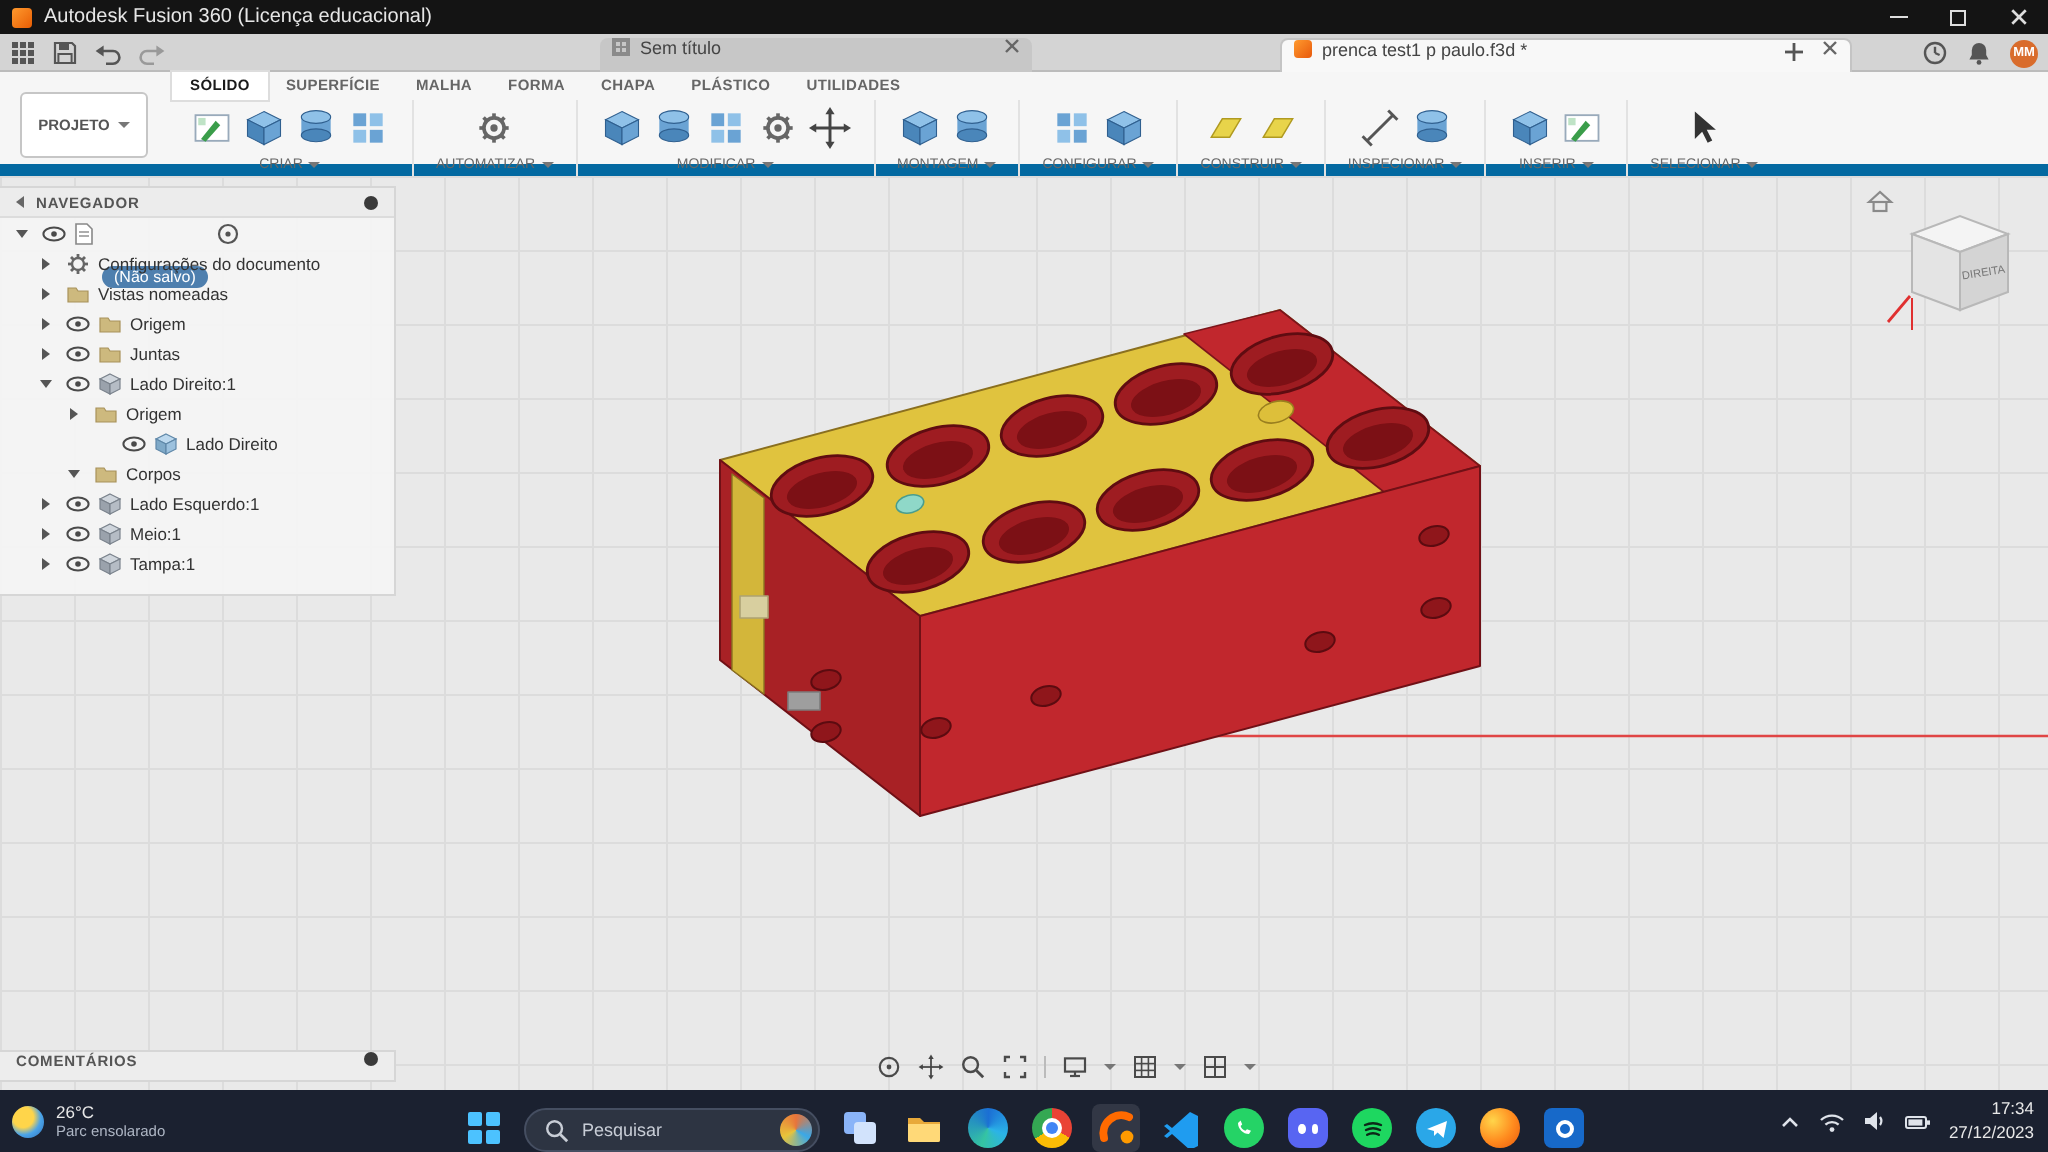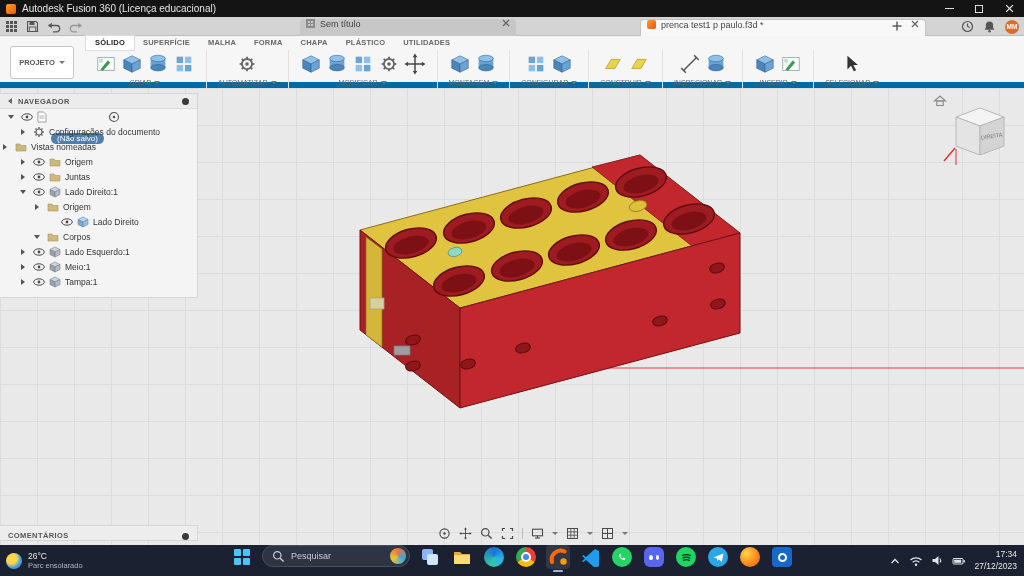--- a/index.html
+++ b/index.html
@@ -62,30 +62,30 @@
   .bdot { width:7px; height:7px; border-radius:50%; background:#3a3a3a; margin-left:auto; }
   .trow { height:15px; display:flex; align-items:center; gap:4px; font-size:8.5px; color:#333; white-space:nowrap; }
   .acell { width:10px; display:flex; justify-content:center; }
   .ecell { width:13px; display:flex; justify-content:center; }
   .pill { background:#4e7fae; color:#fff; border-radius:7px; padding:1px 6px; font-size:8px;margin-top:44px; }
 
   
   .viewcube { position:absolute; right:8px; top:5px; }
 
   
-  .comments { position:absolute; left:0; top:437px; width:198px; height:16px; background:#ededed; border:1px solid #d6d6d6; border-left:none; display:flex; align-items:flex-end; gap:6px; padding:0 8px; font-size:7.5px; font-weight:bold; letter-spacing:.4px; color:#555; }
+  .comments { position:absolute; left:0; top:437px; width:198px; height:16px; background:#ededed; border:1px solid #d6d6d6; border-left:none; display:flex; align-items:flex-start; gap:6px; padding:0 8px; font-size:7.5px; font-weight:bold; letter-spacing:.4px; color:#555; }
   .navbar { position:absolute; left:438px; top:438px; height:15px; display:flex; align-items:center; gap:8px; }
   .nav-sep { width:1px; height:11px; background:#bbb; }
 
   
   .taskbar { position:absolute; top:545px; left:0; width:1024px; height:31px; background:#1b2130; }
   .weather { position:absolute; left:6px; top:0; height:31px; display:flex; align-items:center; gap:6px; color:#e8e8e8; }
   .weather-icon { width:16px; height:16px; border-radius:50%; background:radial-gradient(circle at 35% 35%, #ffd54a 0 35%, #4aa3e8 60%, #2f6fb8); }
   .wt1 { font-size:8.5px; line-height:1.2; } .wt2 { font-size:7.5px; color:#aeb6c4; line-height:1.2; }
-  .tb-center { position:absolute; left:50%; top:0; height:31px; transform:translateX(-50%); display:flex; align-items:flex-start; gap:8px; }
+  .tb-center { position:absolute; left:50%; top:0; height:31px; transform:translateX(-50%); display:flex; align-items:flex-end; gap:8px; }
   .start-grid { width:16px; height:16px; display:grid; grid-template-columns:1fr 1fr; grid-template-rows:1fr 1fr; gap:2px; }
   .start-grid div { background:#4cc2ff; border-radius:1px; }
   .search-pill { width:148px; height:22px; border-radius:11px; background:#2d3442; border:1px solid #454e61; display:flex; align-items:center; gap:6px; padding:0 3px 0 9px; color:#c8cdd6; font-size:9px; }
   .search-img { margin-left:auto; width:16px; height:16px; border-radius:50%; background:conic-gradient(#e8743a,#3aa8e8,#e8c43a,#e8743a); }
   .app { width:24px; height:24px; border-radius:4px; display:flex; align-items:center; justify-content:center; position:relative; }
   .app.active { background:rgba(255,255,255,.10); }
   .app.active::after { content:""; position:absolute; bottom:-3px; left:7px; width:10px; height:2.5px; border-radius:2px; background:#9fb4d8; }
   .circle20 { width:20px; height:20px; border-radius:50%; }
   .tb-right { position:absolute; right:7px; top:0; height:31px; display:flex; align-items:center; gap:8px; color:#e8e8e8; }
   .clock { text-align:right; font-size:8.5px; line-height:1.3; }
@@ -608,21 +608,21 @@
             <div class="tri-r"></div>
           </span>
         <span class="ecell">
             <svg width="12" height="12">
               <use href="#sym-gearsm"></use>
             </svg>
           </span>
         <span>Configurações do documento</span>
       </div>
 
-      <div class="trow" style="">
+      <div class="trow" style="padding-left:18px">
         <span class="acell">
             <div class="tri-r"></div>
           </span>
         <span class="ecell">
             <svg width="12" height="10">
               <use href="#sym-folder"></use>
             </svg>
           </span>
         <span>Vistas nomeadas</span>
       </div>

